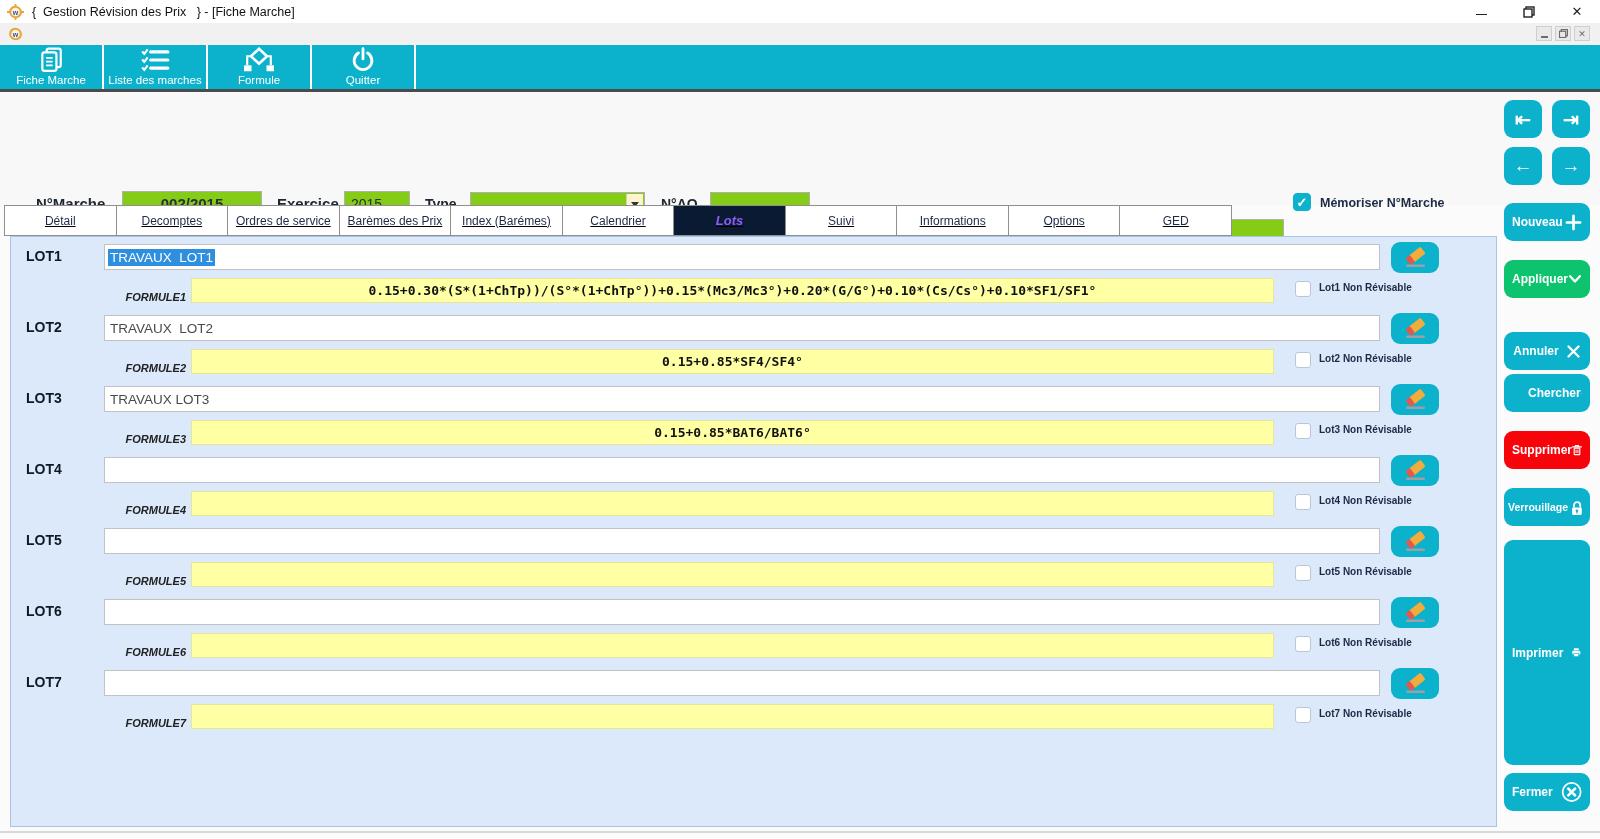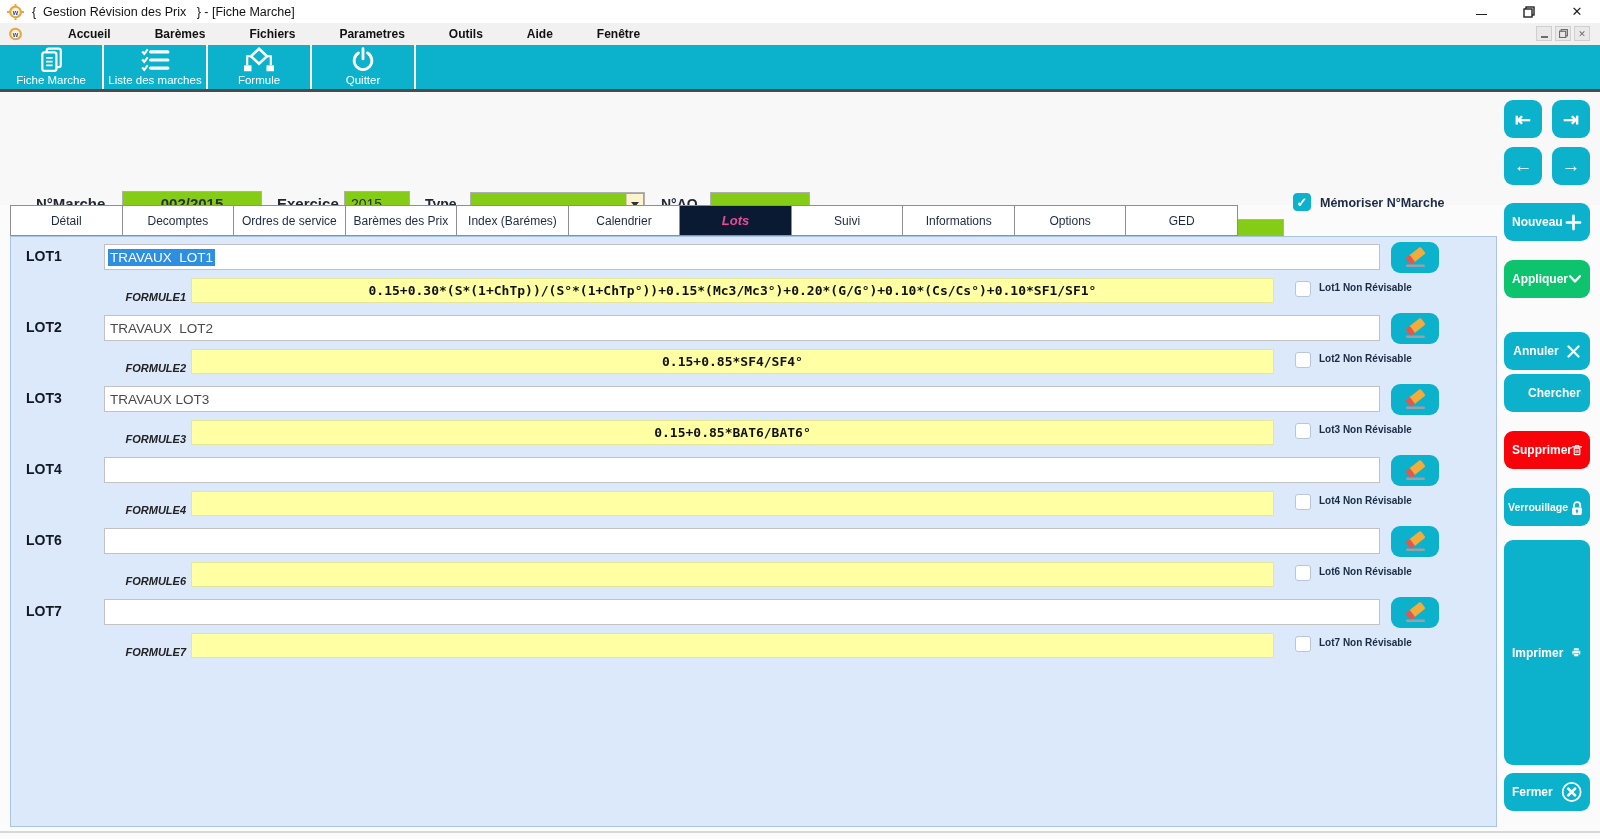--- a/index.html
+++ b/index.html
@@ -48,24 +48,24 @@
   .objet-label { left:36px; top:132px; font-size:15px; }
   .objet-field { left:122px; top:127px; width:1162px; height:66px; align-items:flex-start; padding:3px 8px; font-size:13.5px; color:#3b3b3b; }
 
   .memo-box { position:absolute; left:1293px; top:101px; width:18px; height:18px; border-radius:4px; }
   .cb { background:#fff; border:1px solid #9fb6cc; display:flex; align-items:center; justify-content:center; color:#fff; }
   .cb.checked { background:#0CB2CC; border-color:#0CB2CC; }
   .cb.checked::after { content:"✓"; color:#fff; font-size:13px; font-weight:700; }
   .memo-label { left:1320px; top:104px; font-size:12.5px; color:#1c2a45; }
 
   
-  .tabbar { position:absolute; left:10px; top:205px; width:1228px; height:31px; display:flex; }
+  .tabbar { position:absolute; left:4px; top:205px; width:1228px; height:31px; display:flex;text-decoration:underline; }
   .tab { flex:1; border:1px solid #8f8f8f; margin-left:-1px; background:#fff; display:flex; align-items:center; justify-content:center; font-size:12px; color:#1d2a44; }
   .tab:first-child { margin-left:0; }
-  .tab.active { background:#0b1a33; color:#ec4899; font-weight:700; font-style:italic; font-size:13px; }
+  .tab.active { background:#0b1a33; color:#8b5cf6; font-weight:700; font-style:italic; font-size:13px; }
 
   
   .lots-panel { position:absolute; left:10px; top:236px; width:1487px; height:591px; background:#dce9fa; border:1px solid #a9c4e4; }
   .lot-block { position:relative; height:71px; }
   .lot-block:first-of-type { margin-top:5px; }
   .lot-label { position:absolute; left:15px; top:6px; font-weight:700; font-size:14px; color:#101824; }
   .lot-input { position:absolute; left:93px; top:2px; width:1276px; height:26px; background:#fff; border:1px solid #c2c2c2; display:flex; align-items:center; padding-left:3px; font-size:13.5px; color:#4a4a4a; }
   .lot-name { white-space:pre; padding:1px 2px; }
   .lot-name.selected { background:#2e8fe0; color:#fff; }
   .eraser-btn { position:absolute; left:1380px; top:0px; width:48px; height:31px; background:#0CB2CC; border-radius:9px; display:flex; align-items:center; justify-content:center; }
@@ -119,37 +119,20 @@
     </div>
   </div>
 
   <div class="menubar">
     <svg class="app-icon" viewBox="0 0 17 16">
       <rect x="2" y="2" width="13" height="12" rx="6" fill="#E9A63E" transform="rotate(45 8.5 8)"></rect>
       <circle cx="8.5" cy="8" r="6" fill="#E9A63E"></circle>
         <circle cx="8.5" cy="8" r="4.3" fill="#fdf3e0"></circle>
       <text x="8.5" y="10.6" text-anchor="middle" font-size="7" font-weight="bold" fill="#2a52a0" font-family="Liberation Sans, sans-serif">w</text>
     </svg>
-    <div class="menu-items">
-
-        <span class="menu-item">Accueil</span>
-
-        <span class="menu-item">Barèmes</span>
-
-        <span class="menu-item">Fichiers</span>
-
-        <span class="menu-item">Parametres</span>
-
-        <span class="menu-item">Outils</span>
-
-        <span class="menu-item">Aide</span>
-
-        <span class="menu-item">Fenêtre</span>
-
-    </div>
     <div class="mdi-controls">
       <span class="mdi-btn">
           <span class="mdi-min"></span>
         </span>
       <span class="mdi-btn">
         <svg width="9" height="9" viewBox="0 0 10 10">
             <rect x="2.5" y="0.5" width="7" height="7" fill="none" stroke="#6d6d6d" stroke-width="1.4"></rect>
             <rect x="0.5" y="2.5" width="7" height="7" fill="#e9e9e9" stroke="#6d6d6d" stroke-width="1.4"></rect>
           </svg>
       </span>
@@ -359,20 +342,41 @@
           </svg>
         </div>
         <span class="formule-label">FORMULE4</span>
         <div class="formule-input">
           <span></span>
         </div>
         <span class="lot-cb cb"></span>
         <span class="lot-cb-label">Lot4 Non Révisable</span>
       </div>
 
+      <div class="lot-block">
+        <span class="lot-label">LOT5</span>
+        <div class="lot-input">
+          <span class="lot-name"></span>
+        </div>
+        <div class="eraser-btn">
+          <svg width="27" height="23" viewBox="0 0 27 23">
+            <g transform="rotate(-38 13 10)">
+              <rect x="8" y="6" width="15" height="8.5" rx="1.5" fill="#F2AC3C"></rect>
+              <rect x="4" y="6" width="5.5" height="8.5" rx="1" fill="#E4574E"></rect>
+            </g>
+            <rect x="4" y="18.5" width="19" height="2.6" rx="1.3" fill="#9aa0a6"></rect>
+          </svg>
+        </div>
+        <span class="formule-label">FORMULE5</span>
+        <div class="formule-input">
+          <span></span>
+        </div>
+        <span class="lot-cb cb"></span>
+        <span class="lot-cb-label">Lot5 Non Révisable</span>
+      </div>
 
       <div class="lot-block">
         <span class="lot-label">LOT6</span>
         <div class="lot-input">
           <span class="lot-name"></span>
         </div>
         <div class="eraser-btn">
           <svg width="27" height="23" viewBox="0 0 27 23">
             <g transform="rotate(-38 13 10)">
               <rect x="8" y="6" width="15" height="8.5" rx="1.5" fill="#F2AC3C"></rect>

